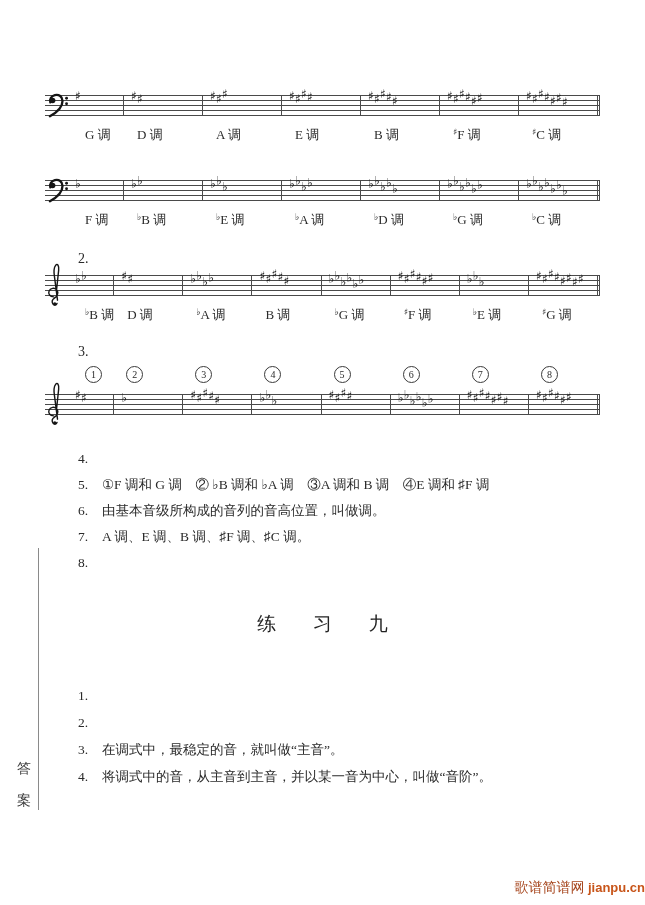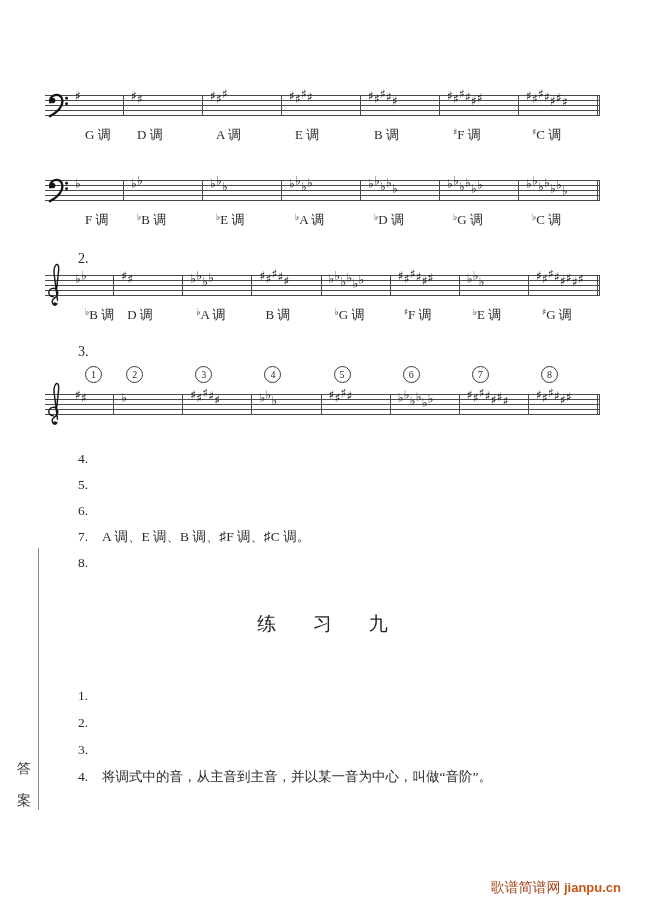--- a/index.html
+++ b/index.html
@@ -49,21 +49,21 @@
   .heading{margin-top:40px;text-align:center;font-size:19px;letter-spacing:16px;padding-left:16px;color:#222;}
   
   .ex-list{margin-top:46px;}
   .ex-line{display:flex;padding-left:33px;font-size:13.5px;line-height:26px;margin-bottom:1px;}
   
   .answers-rule{position:absolute;left:38px;top:548px;height:262px;border-left:1px solid #8a8a8a;}
   .answers-chars{position:absolute;left:14px;top:760px;width:20px;text-align:center;
                  font-size:14px;color:#3c3c3c;}
   .answers-chars span{display:block;margin-bottom:14px;}
   
-  .watermark{position:absolute;right:24px;bottom:8px;font-size:14px;white-space:nowrap;}
+  .watermark{position:absolute;right:0;bottom:8px;font-size:14px;white-space:nowrap;}
   .wm-site{color:#a6451c;}
   .wm-url{color:#c8551a;font-family:"Liberation Sans",sans-serif;font-weight:bold;font-size:13px;}
 </style>
 </head>
 <body>
 
 <div class="sheet">
   <div id="staves">
       <div class="staff-row r1">
         <div class="staff">
@@ -223,42 +223,45 @@
           </div>
         </div>
       </div>
     </div>
   <div class="qa-list" id="qa-list">
       <div class="qa-line">
         <span class="q-no">4.</span>
       </div>
       <div class="qa-line">
         <span class="q-no">5.</span>
+        <span class="q-text">①F 调和 G 调　② ♭B 调和 ♭A 调　③A 调和 B 调　④E 调和 ♯F 调</span>
       </div>
       <div class="qa-line">
         <span class="q-no">6.</span>
+        <span class="q-text">由基本音级所构成的音列的音高位置，叫做调。</span>
       </div>
       <div class="qa-line">
         <span class="q-no">7.</span>
         <span class="q-text">A 调、E 调、B 调、♯F 调、♯C 调。</span>
       </div>
       <div class="qa-line">
         <span class="q-no">8.</span>
       </div>
     </div>
   <div class="heading">练 习 九</div>
   <div class="ex-list" id="ex-list">
       <div class="ex-line">
         <span class="q-no">1.</span>
       </div>
       <div class="ex-line">
         <span class="q-no">2.</span>
       </div>
       <div class="ex-line">
         <span class="q-no">3.</span>
+        <span class="q-text">在调式中，最稳定的音，就叫做“主音”。</span>
       </div>
       <div class="ex-line">
         <span class="q-no">4.</span>
         <span class="q-text">将调式中的音，从主音到主音，并以某一音为中心，叫做“音阶”。</span>
       </div>
     </div>
 </div>
 
 <div class="answers-rule"></div>
 <div class="answers-chars">

